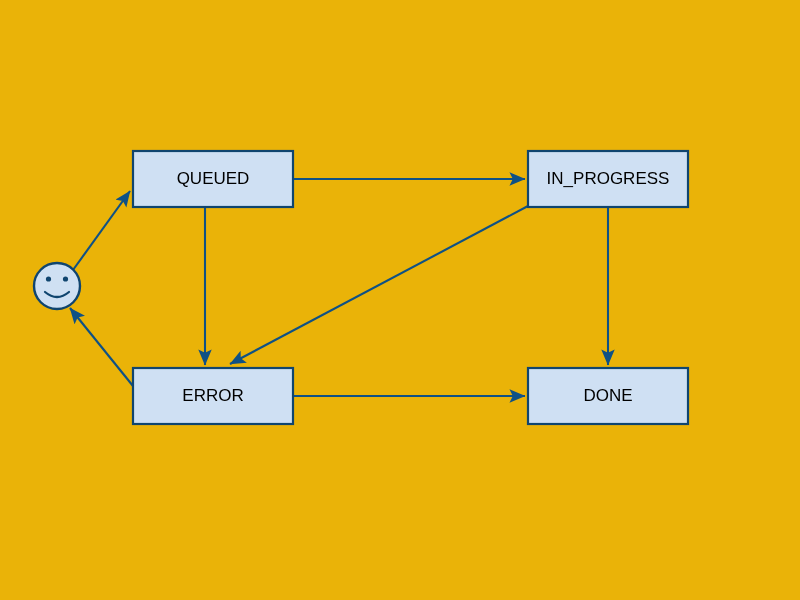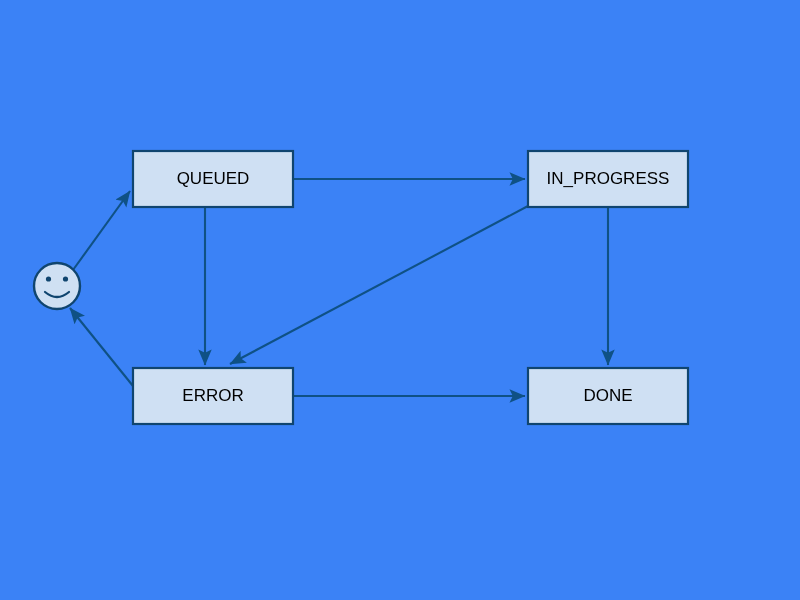--- a/index.html
+++ b/index.html
@@ -10,21 +10,21 @@
   body {
     width: 800px;
     height: 600px;
     overflow: hidden;
     font-family: "Liberation Sans", sans-serif;
   }
   #canvas {
     position: relative;
     width: 800px;
     height: 600px;
-    background: #3b82f6;
+    background: #eab308;
   }
   #diagram-svg {
     position: absolute;
     left: 0;
     top: 0;
     width: 800px;
     height: 600px;
     display: block;
   }
   .node-label {

